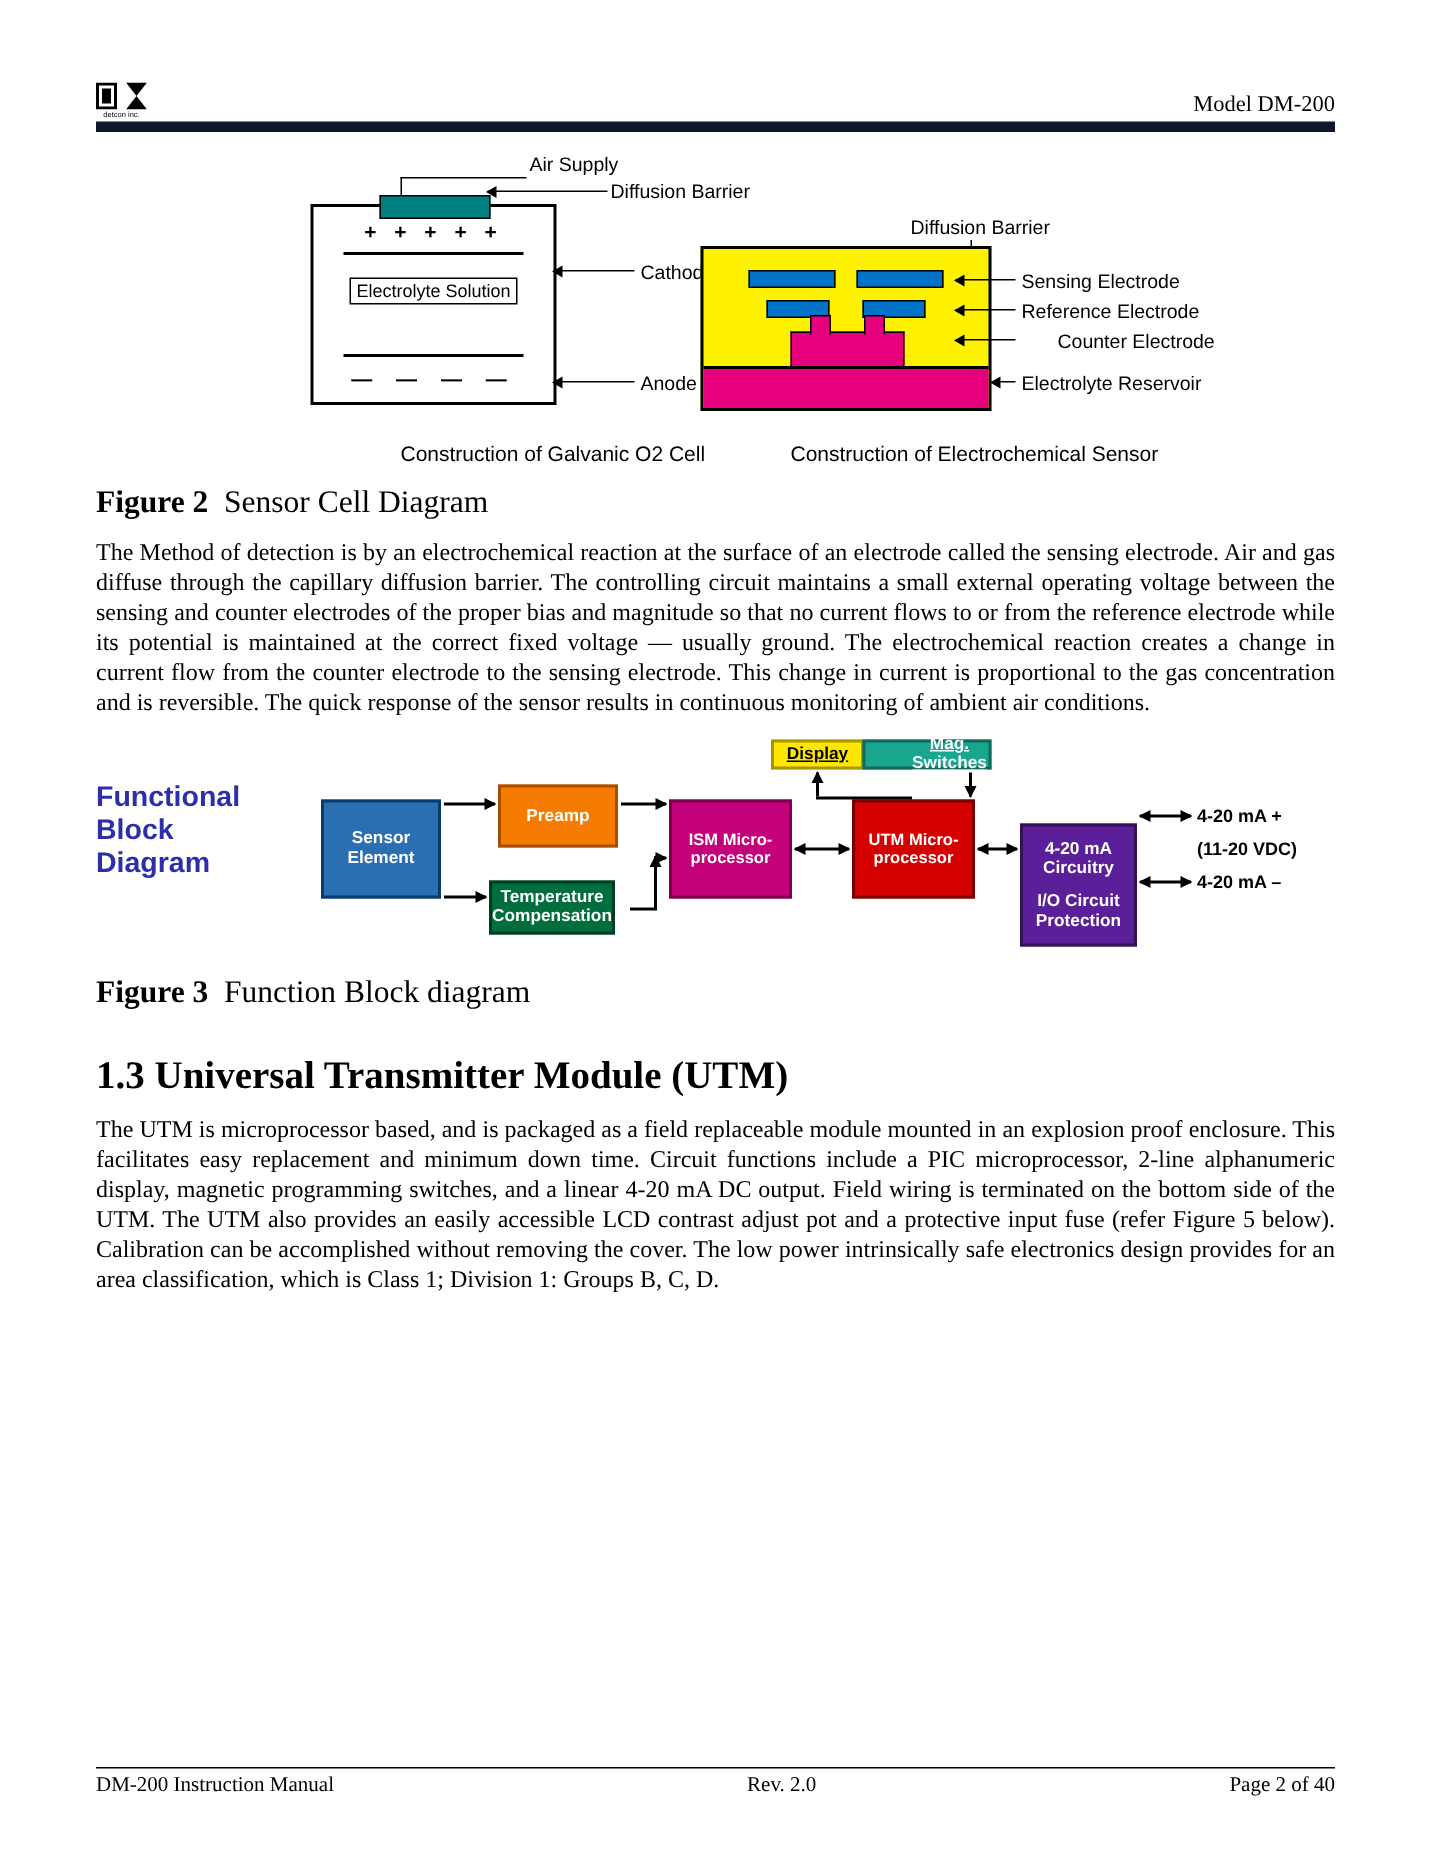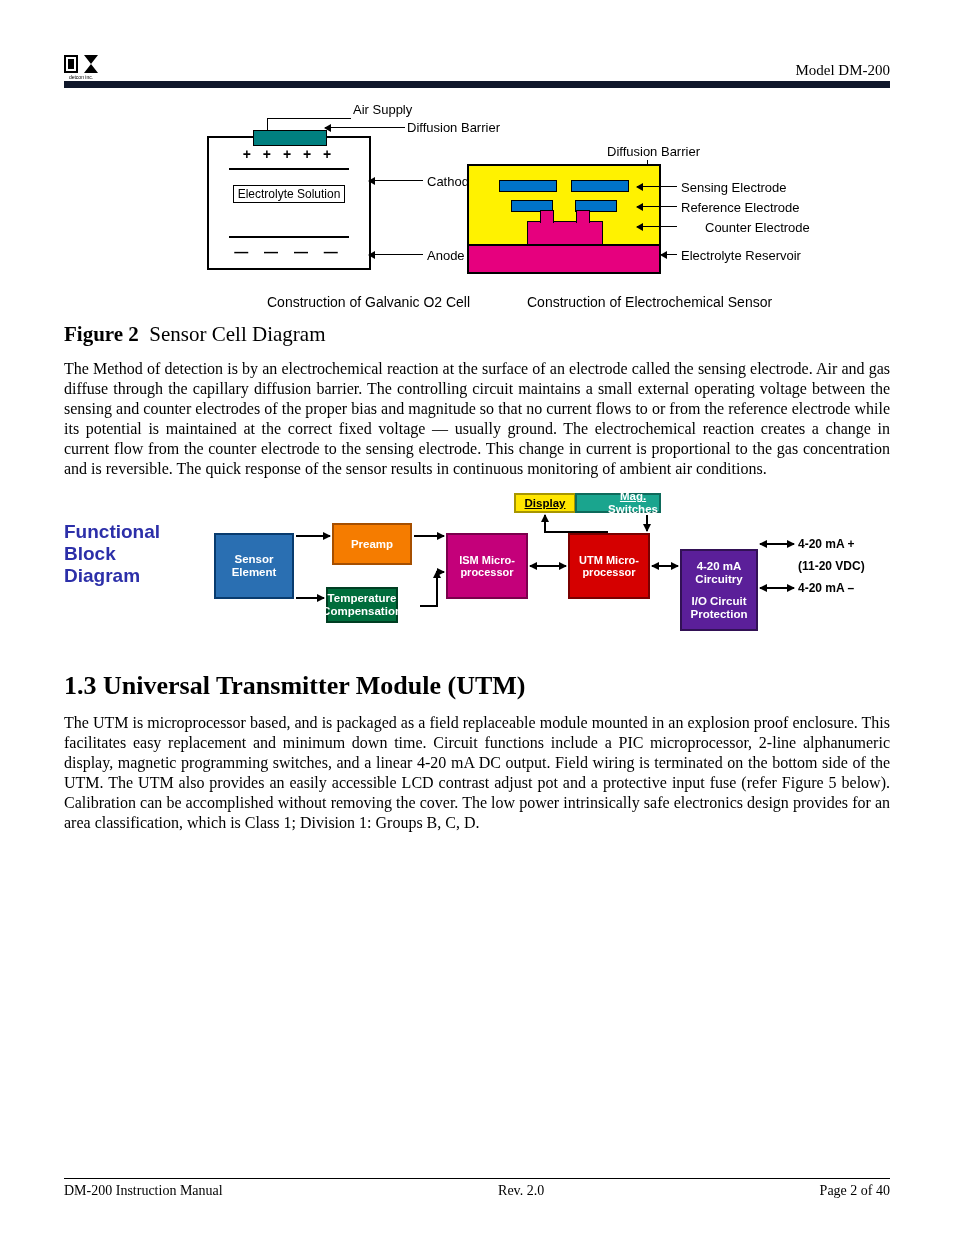--- a/index.html
+++ b/index.html
@@ -172,21 +172,21 @@
     text-align:center;
     font-size:11.5px;
     font-weight:bold;
     color:#fff;
     box-sizing:border-box;
     padding:4px 6px;
     line-height:1.1;
   }
   .b-sensor { left:150px; top:40px; width:80px; height:66px; background:#2a6fb2; border:2px solid #083b6e; }
   .b-preamp { left:268px; top:30px; width:80px; height:42px; background:#f57c00; border:2px solid #a64f00; }
-  .b-temp   { left:262px; top:94px; width:72px; height:36px; background:#006d3c; border:2px solid #003e22; }
+  .b-temp   { left:262px; top:94px; width:84px; height:36px; background:#006d3c; border:2px solid #003e22; }
   .b-ism    { left:382px; top:40px; width:82px; height:66px; background:#c4007a; border:2px solid #7a004c; font-size:11px; }
   .b-utm    { left:504px; top:40px; width:82px; height:66px; background:#d50000; border:2px solid #7a0000; font-size:11px;}
   .b-disp   { left:450px; top:0px; width:62px; height:20px; background:#ffe600; color:#000; border:2px solid #a89600; text-decoration:underline; }
   .b-mag    { left:511px; top:0px; width:86px; height:20px; background:#1aa58e; color:#fff; border:2px solid #0e6a5b; text-decoration:underline;padding-left:36px; }
   .b-io     { left:616px; top:32px; width:78px; height:82px; background:#5b1f99; border:2px solid #321155; flex-direction:column; justify-content:space-around;margin-top:24px; }
 
   .rtxt { position:absolute; font-size:12px; font-weight:bold; white-space:nowrap; }
 
   .dline { position:absolute; height:2px; background:#000; }
   .dlinev{ position:absolute; width:2px; background:#000; }
@@ -323,20 +323,23 @@
     <div class="dlinev darrD" style="left:582px; top:22px; height:16px;"></div>
 
     <div class="dline darrR darrL" style="left:696px; top:50px; width:34px;"></div>
     <div class="dline darrR darrL" style="left:696px; top:94px; width:34px;"></div>
 
     <div class="rtxt" style="left:734px; top:44px;">4-20 mA +</div>
     <div class="rtxt" style="left:734px; top:66px;">(11-20 VDC)</div>
     <div class="rtxt" style="left:734px; top:88px;">4-20 mA –</div>
   </div>
 
+  <div class="caption">
+    <b>Figure 3</b>&nbsp;&nbsp;<span>Function Block diagram</span>
+  </div>
 
   <div class="section-title">1.3   Universal Transmitter Module (UTM)</div>
 
   <div class="paragraph">The UTM is microprocessor based, and is packaged as a field replaceable module mounted in an explosion proof enclosure.  This facilitates easy replacement and minimum down time.  Circuit functions include a PIC microprocessor, 2-line alphanumeric display, magnetic programming switches, and a linear 4-20 mA DC output.  Field wiring is terminated on the bottom side of the UTM.  The UTM also provides an easily accessible LCD contrast adjust pot and a protective input fuse (refer Figure 5 below).  Calibration can be accomplished without removing the cover.  The low power intrinsically safe electronics design provides for an area classification, which is Class 1; Division 1: Groups B, C, D.</div>
 
   <div class="footer">
     <span>DM-200 Instruction Manual</span>
     <span>Rev. 2.0</span>
     <span>Page 2 of 40</span>
   </div>

